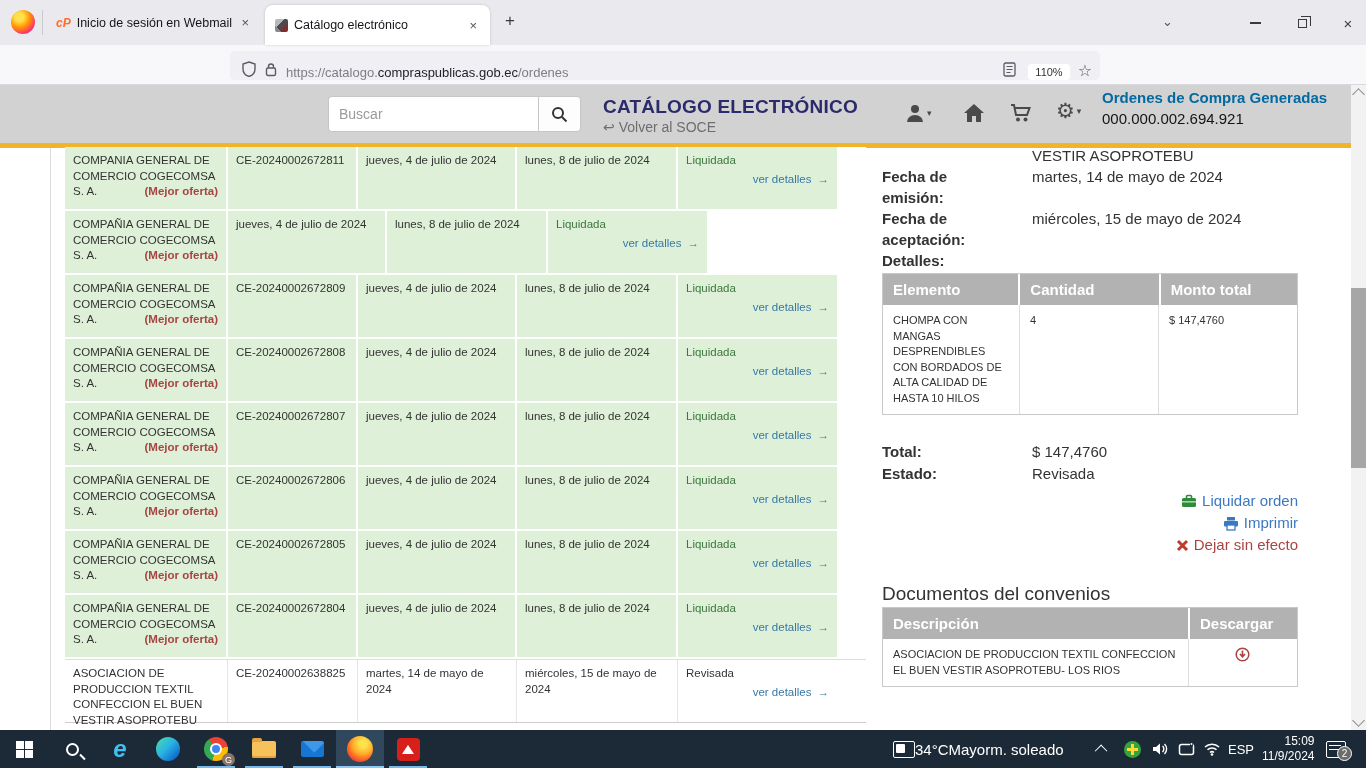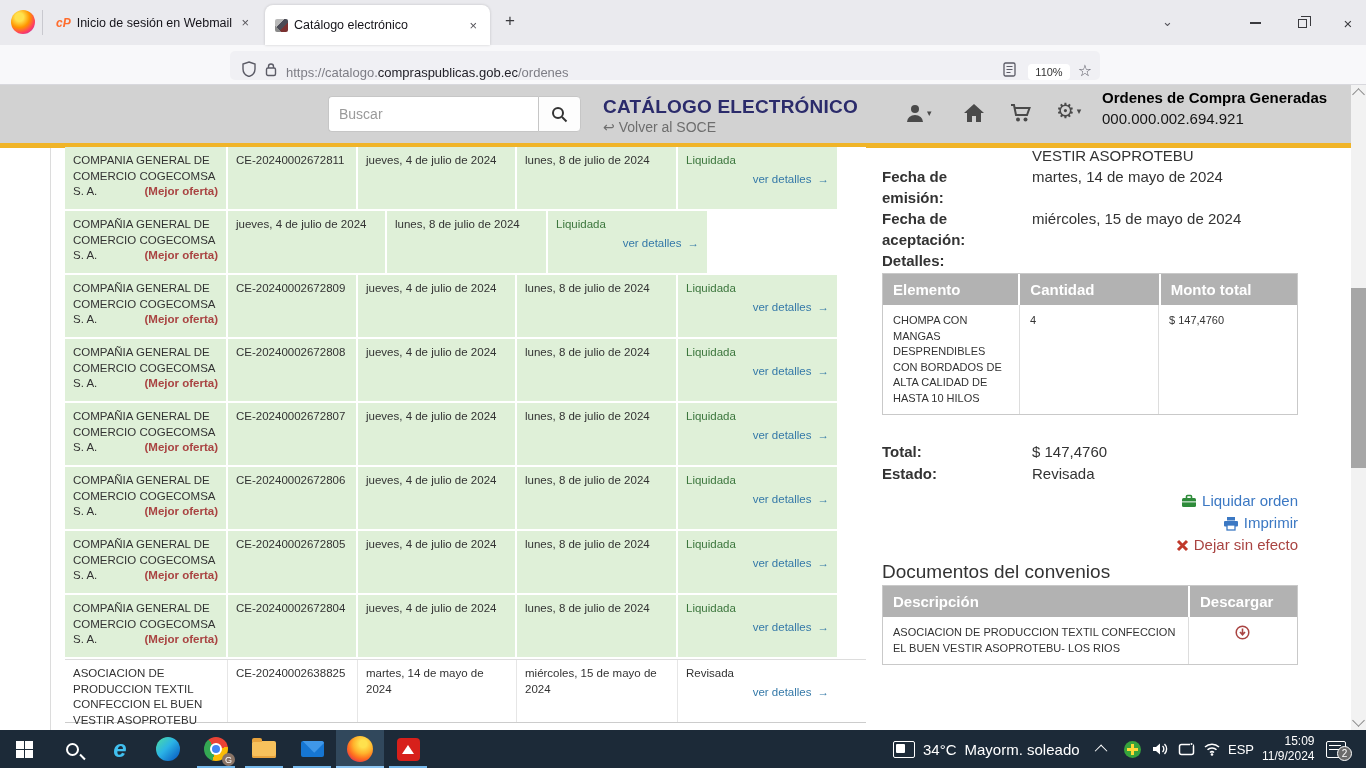--- a/index.html
+++ b/index.html
@@ -40,21 +40,21 @@
   .search-wrap{position:absolute;left:328px;top:11px;display:flex}
   .search-input{width:210px;height:36px;border:1px solid #c6c6c6;border-right:none;border-radius:4px 0 0 4px;
     padding:0 10px;font-size:14px;color:#333;background:#fff;outline:none;font-family:inherit}
   .search-input::placeholder{color:#9a9a9a}
   .search-btn{width:43px;height:36px;border:1px solid #c6c6c6;border-radius:0 4px 4px 0;background:#fdfdfd;
     display:flex;align-items:center;justify-content:center}
   .site-title{position:absolute;left:603px;top:11px;font-size:19px;font-weight:bold;color:#2b2b6b;letter-spacing:.2px}
   .back-link{position:absolute;left:603px;top:34px;font-size:14px;color:#6e6e6e;display:flex;align-items:center;gap:4px}
   .hdr-ico{position:absolute;top:18px;display:flex;align-items:center;color:#4a4a4a}
   .caret{font-size:9px;color:#4a4a4a;margin-left:2px}
-  .orders-title{position:absolute;left:1102px;top:4px;font-size:15px;font-weight:bold;color:#000000}
+  .orders-title{position:absolute;left:1102px;top:4px;font-size:15px;font-weight:bold;color:#0369a1}
   .orders-code{position:absolute;left:1102px;top:25px;font-size:15px;color:#141414}
   #goldbar{position:absolute;left:0;top:143px;width:1351px;height:5px;background:#f0b428}
   
   #content{position:absolute;left:0;top:148px;width:1351px;height:582px;background:#fff}
   .leftline{position:absolute;left:50px;top:0;width:1px;height:582px;background:#dcdcdc}
   
   #orders{position:absolute;left:65px;top:-1px;width:801px}
   .orow{display:flex;width:100%}
   .orow.green{background:#fff;border-bottom:2px solid #fff;height:64px}
   .orow.green .c{background:#dff0d8;border-right:2px solid #fff}
@@ -77,21 +77,21 @@
   .th{background:#b2b2b2;color:#fff;font-weight:bold;font-size:15px;padding:7px 10px}
   .tbody{display:flex}
   .tdc{padding:8px 10px;font-size:11px;line-height:15.5px;color:#333;background:#fff}
   .it1{width:136px}.it2{width:139px;border-left:1px solid #ddd}.it3{width:137px;border-left:1px solid #ddd}
   .dt1{width:305px}.dt2{width:107px;border-left:1px solid #ddd;display:flex;align-items:flex-start;justify-content:center}
   .totrow{display:grid;grid-template-columns:150px 1fr;line-height:22px}
   .totlabel{font-weight:bold}
   .actions{margin-top:5px;text-align:right}
   .action{display:flex;justify-content:flex-end;align-items:center;gap:5px;line-height:22px;cursor:pointer}
   .a-blue{color:#3b78c3}.a-red{color:#a94442}
-  .docs-heading{font-size:19px;color:#333;margin-top:5px}
+  .docs-heading{font-size:19px;color:#333;margin-top:27px}
   
   #vscroll{position:absolute;left:1351px;top:85px;width:15px;height:645px;background:#f2f2f2}
   .sb-arrow{position:absolute;left:3px;width:9px;height:9px}
   .sb-up{top:5px;border-left:1.5px solid #8a8a8a;border-top:1.5px solid #8a8a8a;transform:rotate(45deg)}
   .sb-down{bottom:5px;border-right:1.5px solid #8a8a8a;border-bottom:1.5px solid #8a8a8a;transform:rotate(45deg)}
   #vthumb{position:absolute;left:0;top:203px;width:15px;height:180px;background:#a6a6a6}
   
   #taskbar{position:absolute;left:0;top:730px;width:1366px;height:38px;background:#1c2a38;color:#fff}
   .tb-slot{position:absolute;top:0;width:48px;height:38px;display:flex;align-items:center;justify-content:center}
   .underline{position:absolute;bottom:0;left:5px;width:38px;height:2px;background:#76b9ed}
@@ -109,21 +109,21 @@
   .g-badge{position:absolute;right:5px;bottom:2px;width:13px;height:13px;border-radius:50%;background:#8a7466;
     color:#fff;font-size:9px;display:flex;align-items:center;justify-content:center;z-index:2}
   .folder{width:24px;height:17px;background:#f7c15c;border-radius:2px;position:relative;box-shadow:inset 0 -2px 0 #e8a33d}
   .folder::before{content:"";position:absolute;left:0;top:-3px;width:10px;height:4px;background:#e8a33d;border-radius:2px 2px 0 0}
   .mail-i{width:23px;height:16px;background:#1676d2;position:relative;border-radius:2px;overflow:hidden}
   .mail-i::after{content:"";position:absolute;left:2px;top:-7px;width:19px;height:14px;background:#3f97e8;transform:rotate(45deg)}
   .fx-i{width:26px;height:26px;border-radius:50%;
     background:radial-gradient(circle at 62% 30%,#ffe14d 0 15%,#ffb32c 40%,#ff6d1f 62%,#e3364e 82%,#892fa8 100%)}
   .acro{width:23px;height:23px;background:#d7201b;border-radius:4px;display:flex;align-items:center;justify-content:center}
   .acro span{width:0;height:0;border-left:6px solid transparent;border-right:6px solid transparent;border-bottom:9px solid #fff}
-  .weather{position:absolute;left:893px;top:0;height:38px;display:flex;align-items:center;gap:8px;font-size:15px}
+  .weather{position:absolute;left:893px;top:0;height:38px;display:flex;align-items:center;font-size:15px}
   .w-ico{width:22px;height:17px;border:1.6px solid #fff;border-radius:2px;position:relative}
   .w-ico::after{content:"";position:absolute;left:2px;top:2px;width:9px;height:9px;background:#fff;border-radius:1px}
   .tray{position:absolute;top:0;height:38px;display:flex;align-items:center;color:#fff}
   .tray-chevron{width:9px;height:9px;border-left:1.6px solid #fff;border-top:1.6px solid #fff;transform:rotate(45deg) translateY(2px)}
   .av-ico{width:17px;height:17px;border-radius:50%;background:#37a33c;position:relative}
   .av-ico::before,.av-ico::after{content:"";position:absolute;background:#ffd937;left:7px;top:3px;width:3px;height:11px}
   .av-ico::after{transform:rotate(90deg)}
   .lang{font-size:13px}
   .clock{font-size:12px;line-height:15px;text-align:right}
   .notif{position:relative;width:20px;height:17px;border:1.6px solid #fff;border-radius:2px}

